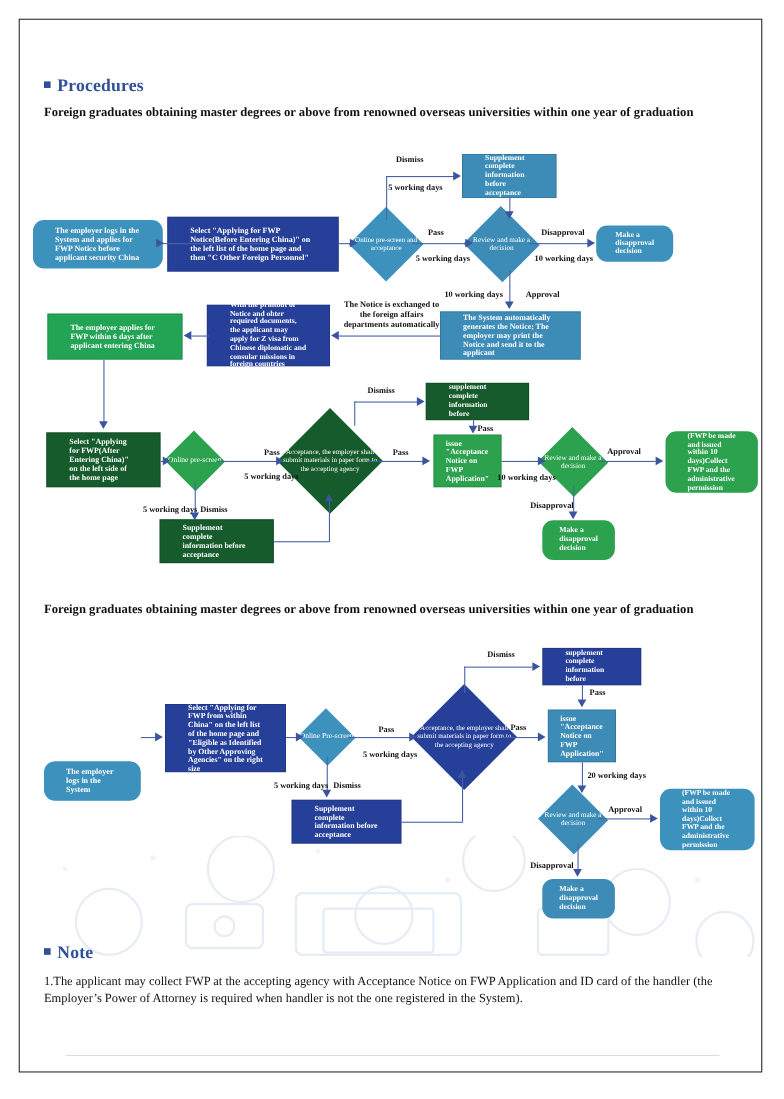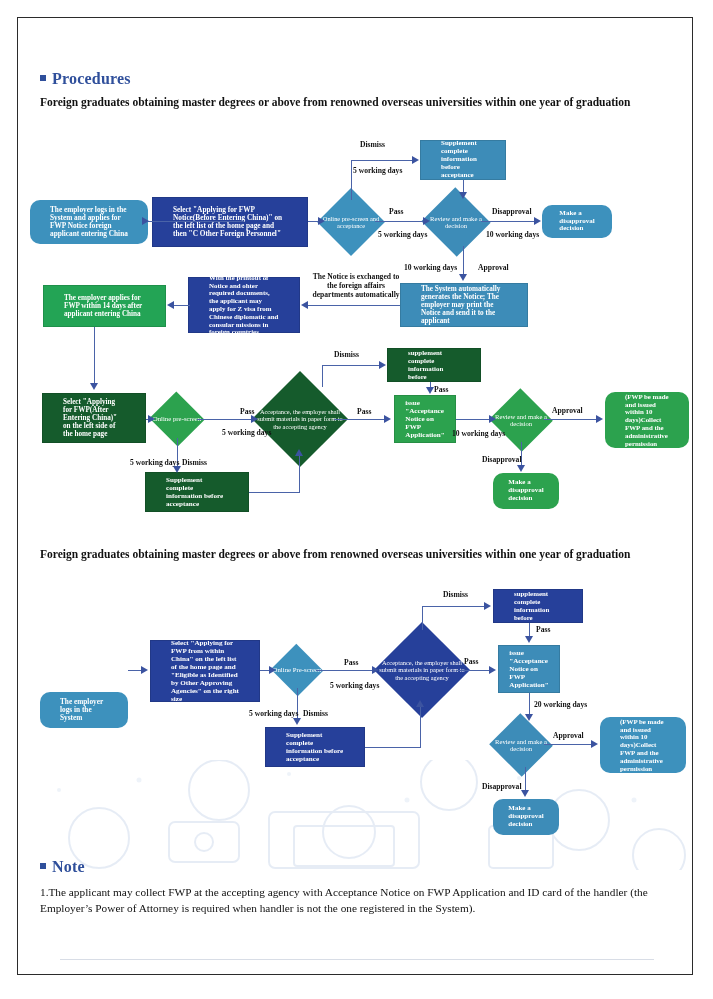--- a/index.html
+++ b/index.html
@@ -111,21 +111,21 @@
       <circle cx="615" cy="40" r="2.5"></circle>
         <circle cx="40" cy="30" r="2"></circle>
     </g>
   </svg>
 
   <div class="sec-head" style="left:40px;top:70px;">
     <span class="bullet"></span><span>Procedures</span>
   </div>
   <div class="subtitle" style="left:40px;top:96px;">Foreign graduates obtaining master degrees or above from renowned overseas universities within one year of graduation</div>
 
-  <div class="node round c-teal" style="left:30px;top:200px;width:118px;height:44px;font-size:7.3px;">The employer logs in the System and applies for FWP Notice foreign applicant entering China</div>
+  <div class="node round c-teal" style="left:30px;top:200px;width:118px;height:44px;font-size:7.3px;">The employer logs in the System and applies for FWP Notice before applicant security China</div>
 
   <div class="node rect c-navy" style="left:152px;top:197px;width:156px;height:50px;font-size:7.3px;">Select "Applying for FWP Notice(Before Entering China)" on the left list of the home page and then "C Other Foreign Personnel"</div>
 
   <div class="diamond-wrap" style="left:327px;top:198px;width:48px;height:48px;">
     <div class="dshape c-teal"></div>
     <div class="dtext" style="font-size:6.4px;">Online pre-screen and acceptance</div>
   </div>
 
   <div class="node rect c-steel" style="left:420px;top:140px;width:86px;height:40px;font-size:7px;">Supplement complete information before acceptance</div>
 
@@ -133,21 +133,21 @@
     <div class="dshape c-steel"></div>
     <div class="dtext" style="font-size:6.6px;">Review and make a decision</div>
   </div>
 
   <div class="node round c-teal" style="left:542px;top:205px;width:70px;height:33px;font-size:7px;">Make a disapproval decision</div>
 
   <div class="node rect c-steel" style="left:400px;top:283px;width:128px;height:44px;font-size:7.2px;">The System automatically generates the Notice; The employer may print the Notice and send it to the applicant</div>
 
   <div class="node rect c-navy" style="left:188px;top:277px;width:112px;height:56px;font-size:6.9px;">With the printout of Notice and ohter required documents, the applicant may apply for Z visa from Chinese diplomatic and consular missions in foreign countries</div>
 
-  <div class="node rect c-green" style="left:43px;top:285px;width:123px;height:42px;font-size:7.2px;">The employer applies for FWP within 14 days after applicant entering China</div>
+  <div class="node rect c-green" style="left:43px;top:285px;width:123px;height:42px;font-size:7.2px;">The employer applies for FWP within 6 days after applicant entering China</div>
 
   <div class="node rect c-dgreen" style="left:42px;top:393px;width:104px;height:50px;font-size:7.2px;">Select "Applying for FWP(After Entering China)" on the left side of the home page</div>
 
   <div class="diamond-wrap" style="left:157px;top:400px;width:40px;height:38px;">
     <div class="dshape c-mgreen"></div>
     <div class="dtext" style="left:-18px;width:calc(100% + 36px);font-size:6.8px;">Online pre-screen</div>
   </div>
 
   <div class="node rect c-dgreen" style="left:145px;top:472px;width:104px;height:40px;font-size:7.1px;">Supplement complete information before acceptance</div>
 

